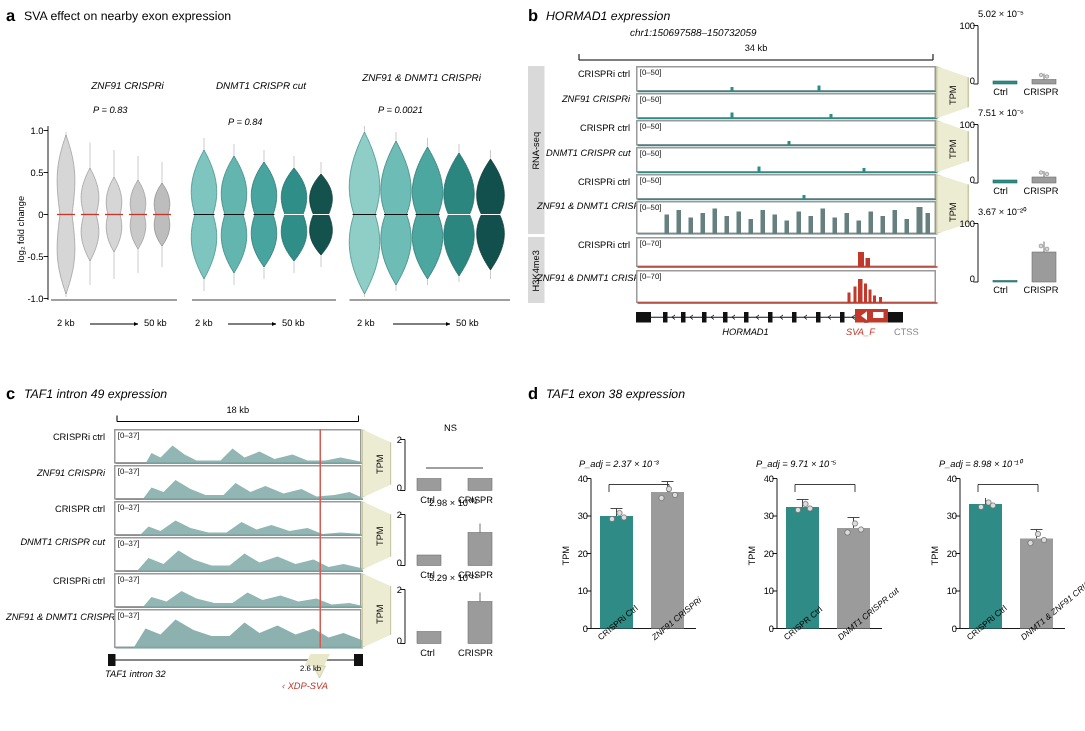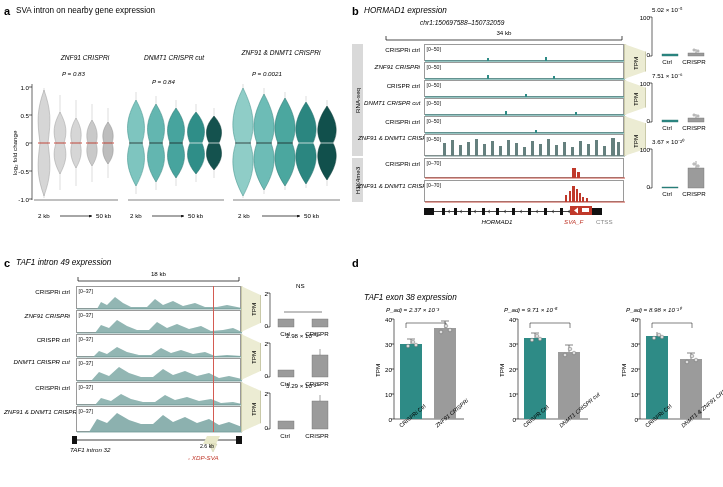--- a/index.html
+++ b/index.html
@@ -107,21 +107,21 @@
   #panelC { position: absolute; left: 0; top: 252px; width: 352px; height: 235px; }
 
   
   #panelD { position: absolute; left: 352px; top: 252px; width: 371px; height: 235px; }
 </style>
 </head>
 <body>
 
 <div id="panelA">
   <div class="panel-letter" style="left:4px; top:6px;">a</div>
-  <div class="ttl" style="left:16px; top:6px;">SVA intron on nearby gene expression</div>
+  <div class="ttl" style="left:16px; top:6px;">SVA effect on nearby exon expression</div>
 
   <div class="subpanel-title" style="left:46px; top:54px; width:78px;">ZNF91 CRISPRi</div>
   <div class="subpanel-title" style="left:128px; top:54px; width:92px;">DNMT1 CRISPR cut</div>
   <div class="subpanel-title" style="left:233px; top:49px; width:96px;">ZNF91 &amp; DNMT1 CRISPRi</div>
 
   <div class="pval" style="left:62px; top:70px;">P = 0.83</div>
   <div class="pval" style="left:152px; top:78px;">P = 0.84</div>
   <div class="pval" style="left:252px; top:70px;">P = 0.0021</div>
 
   <div class="rot lbl" style="left:11px; top:175px;">log₂ fold change</div>
@@ -558,21 +558,21 @@
     <rect x="8" y="29" width="16" height="8" fill="#9b9b9b" stroke="#6e6e6e" stroke-width="0.4"></rect>
     <rect x="42" y="9" width="16" height="28" fill="#9b9b9b" stroke="#6e6e6e" stroke-width="0.4"></rect>
     <line x1="50" y1="3" x2="50" y2="9" stroke="#444" stroke-width="0.5"></line>
   </svg>
   <div class="lbl ctr" style="left:272px; top:180px; width:26px;">Ctrl</div>
   <div class="lbl ctr" style="left:300px; top:180px; width:34px;">CRISPR</div>
 </div>
 
 <div id="panelD">
   <div class="panel-letter" style="left:0px; top:6px;">d</div>
-  <div class="ttl" style="left:12px; top:6px;margin-top:35px;"><span class="ital">TAF1 exon 38 expression</span></div>
+  <div class="ttl" style="left:12px; top:6px;"><span class="ital">TAF1 exon 38 expression</span></div>
 
   <div class="lbl" style="left:34px; top:54px; font-style:italic;">P_adj = 2.37 × 10⁻³</div>
   <div class="rot lbl" style="left:22px; top:125px;">TPM</div>
   <div class="lbl rgt" style="left:26px; top:64px; width:14px;">40</div>
   <div class="lbl rgt" style="left:26px; top:89px; width:14px;">30</div>
   <div class="lbl rgt" style="left:26px; top:114px; width:14px;">20</div>
   <div class="lbl rgt" style="left:26px; top:139px; width:14px;">10</div>
   <div class="lbl rgt" style="left:26px; top:164px; width:14px;">0</div>
   <svg width="90" height="120" style="position:absolute; left:42px; top:62px;">
     <line class="axisline" x1="0" y1="5" x2="0" y2="105"></line>

